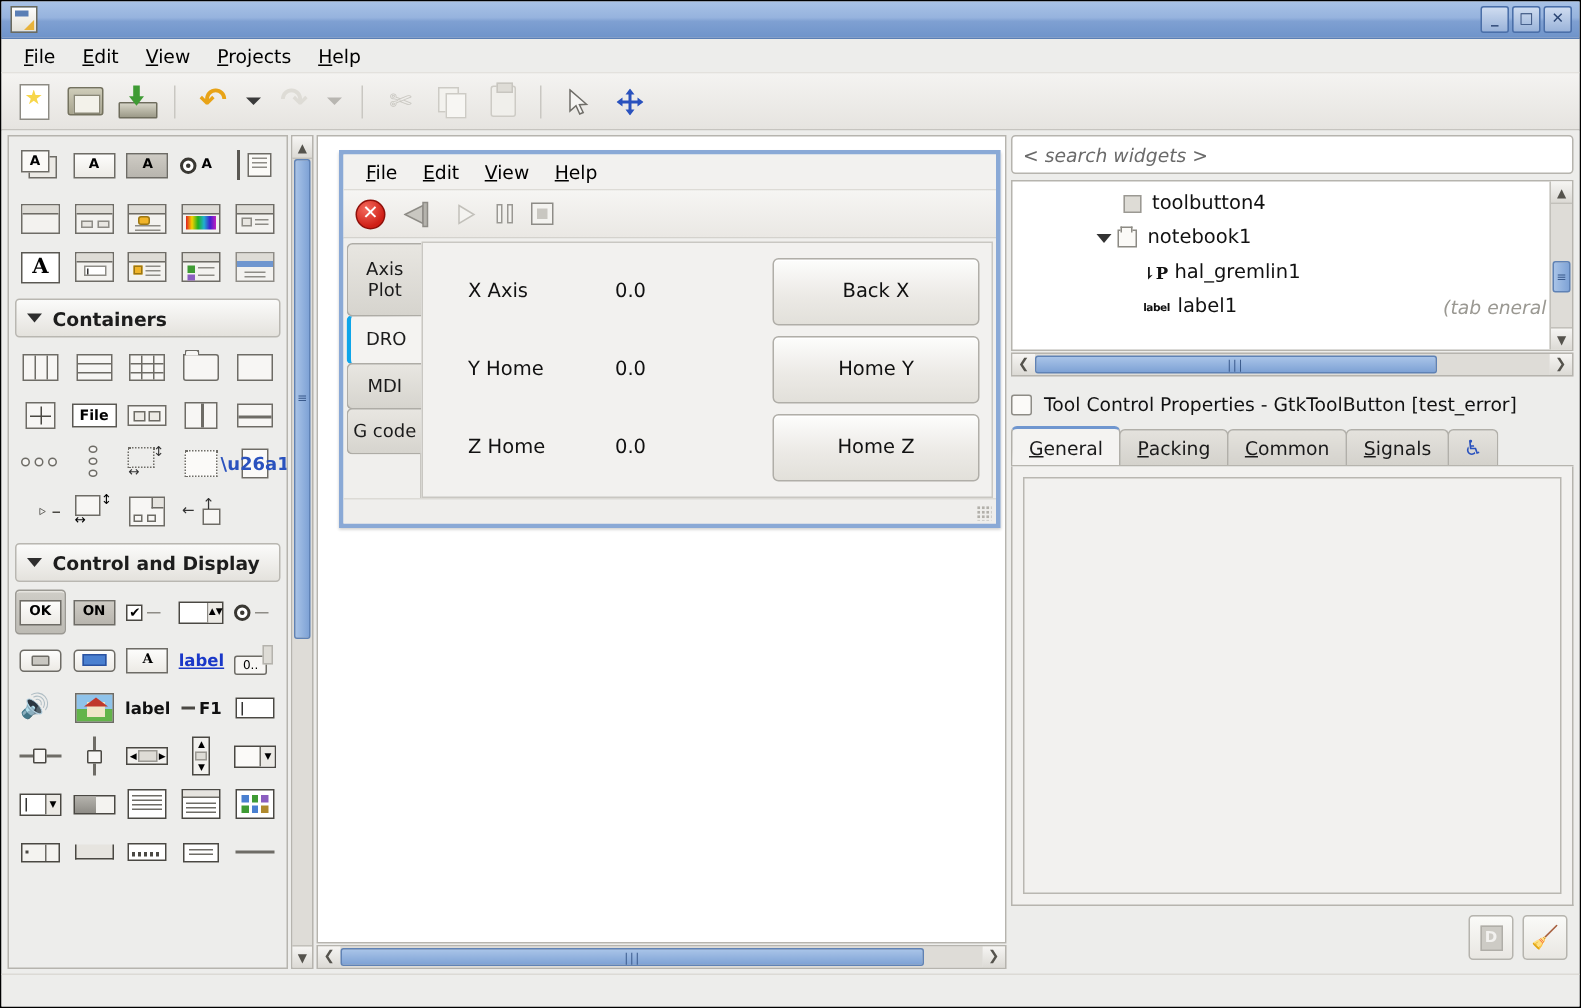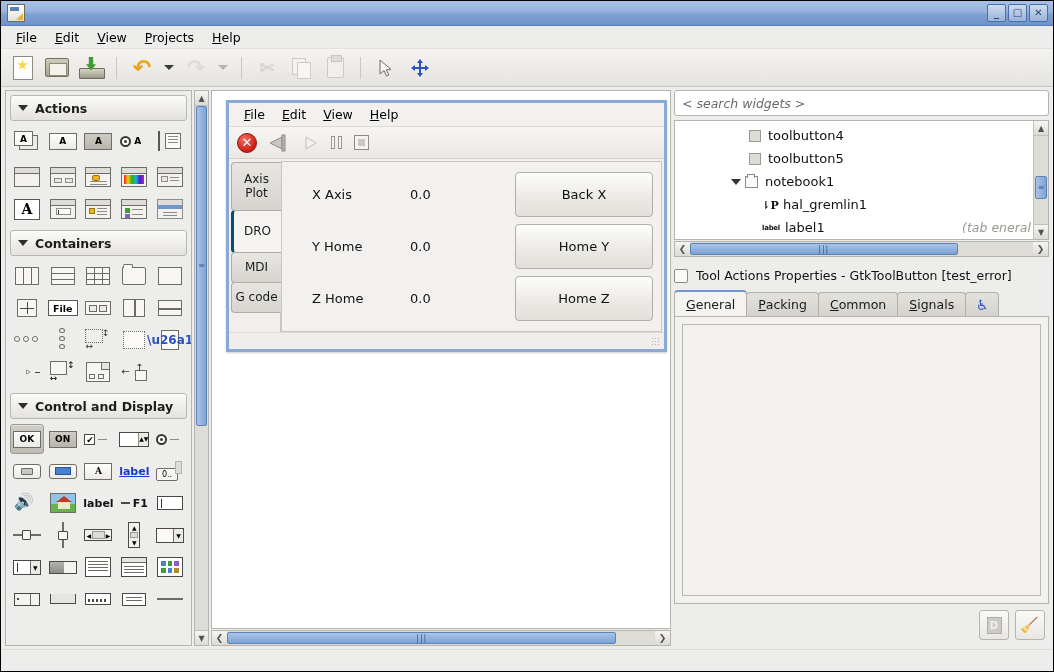--- a/index.html
+++ b/index.html
@@ -372,21 +372,21 @@
     border:1px solid #aeaca6;
     border-right:0;
     border-radius:4px 0 0 4px;
     font-size:12px;
     display:flex;align-items:center;justify-content:center;
     text-align:center;line-height:1.1;
     color:#1b1b1b;
     margin-bottom:-1px;
   }
   .dw-tab.t1{height:49px;}
-  .dw-tab.t2{height:43px;background:#f4f3f1;border-left:3px solid #0c4a6e;border-top-color:#aeaca6;font-weight:normal;}
+  .dw-tab.t2{height:33px;background:#f4f3f1;border-left:3px solid #0ea5e9;border-top-color:#aeaca6;font-weight:normal;}
   .dw-tab.t3{height:31px;}
   .dw-tab.t4{height:31px;}
   .dw-tab-filler{flex:1 1 auto;border-right:1px solid #c8c6c1;}
   .dw-page{
     flex:1 1 auto;
     border:1px solid #c9c7c2;
     background:#f2f1ef;
     display:flex;flex-direction:column;
     justify-content:space-around;
     padding: 6px 8px 6px 8px;
@@ -638,24 +638,20 @@
         <path d="M9 0 L12 4 H10 V8 H14 V6 L18 9 L14 12 V10 H10 V14 H12 L9 18 L6 14 H8 V10 H4 V12 L0 9 L4 6 V8 H8 V4 H6 Z" fill="#2a52be"></path>
       </svg>
     </div>
   </div>
 
   <div class="body">
 
     <div class="palette-wrap">
       <div class="palette">
 
-        <div class="pal-header">
-          <span class="tri"></span>
-          <span>Actions</span>
-        </div>
         <div class="pal-grid">
           <div class="pal-cell">
             <span class="w" style="width:26px;height:20px;">
               <span style="position:absolute;left:5px;top:4px;width:19px;height:15px;border:1px solid #6e6c66;background:#eceae5;"></span>
               <span style="position:absolute;left:0;top:0;width:19px;height:15px;border:1px solid #6e6c66;background:#fbfaf7;display:flex;align-items:center;justify-content:center;font-size:9px;font-weight:bold;">A</span>
             </span>
           </div>
           <div class="pal-cell">
               <span class="w-lbl w">A</span>
             </div>
@@ -1127,24 +1123,20 @@
 
       <div class="tree-wrap">
         <div class="tree-outer">
           <div class="tree">
 
             <div class="tree-row" style="padding-left:74px;">
               <span class="ti-square"></span>
               <span>toolbutton4</span>
             </div>
 
-            <div class="tree-row" style="padding-left:74px;">
-              <span class="ti-square"></span>
-              <span>toolbutton5</span>
-            </div>
 
             <div class="tree-row" style="padding-left:56px;">
               <span class="tree-exp"></span>
               <span class="ti-notebook"></span>
               <span>notebook1</span>
             </div>
 
             <div class="tree-row" style="padding-left:88px;">
               <span class="ti-gremlin">⇂P</span>
               <span>hal_gremlin1</span>
@@ -1169,21 +1161,21 @@
           <div class="hs-arrow">❮</div>
           <div class="hs-track">
             <div class="hs-thumb" style="width:78%;">|||</div>
           </div>
           <div class="hs-arrow">❯</div>
         </div>
       </div>
 
       <div class="prop-title">
         <span class="prop-check"></span>
-        <span>Tool Actions Properties - GtkToolButton [test_error]</span>
+        <span>Tool Control Properties - GtkToolButton [test_error]</span>
       </div>
 
       <div class="prop-tabs">
         <div class="ptab active"><u>G</u>eneral</div>
         <div class="ptab"><u>P</u>acking</div>
         <div class="ptab"><u>C</u>ommon</div>
         <div class="ptab"><u>S</u>ignals</div>
         <div class="ptab icon">
           <span class="acc-icon">♿</span>
         </div>

